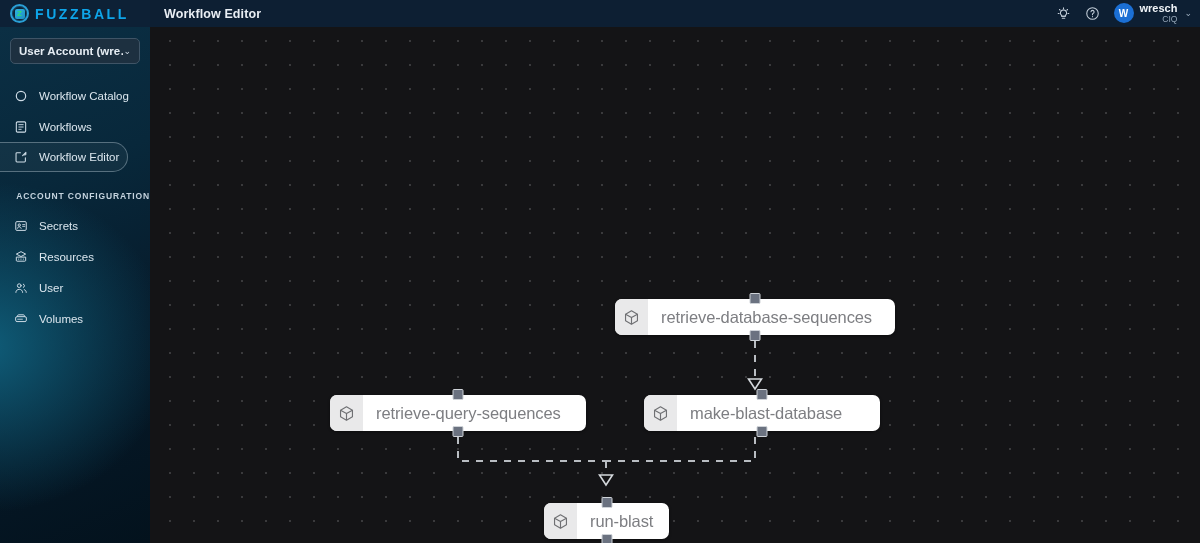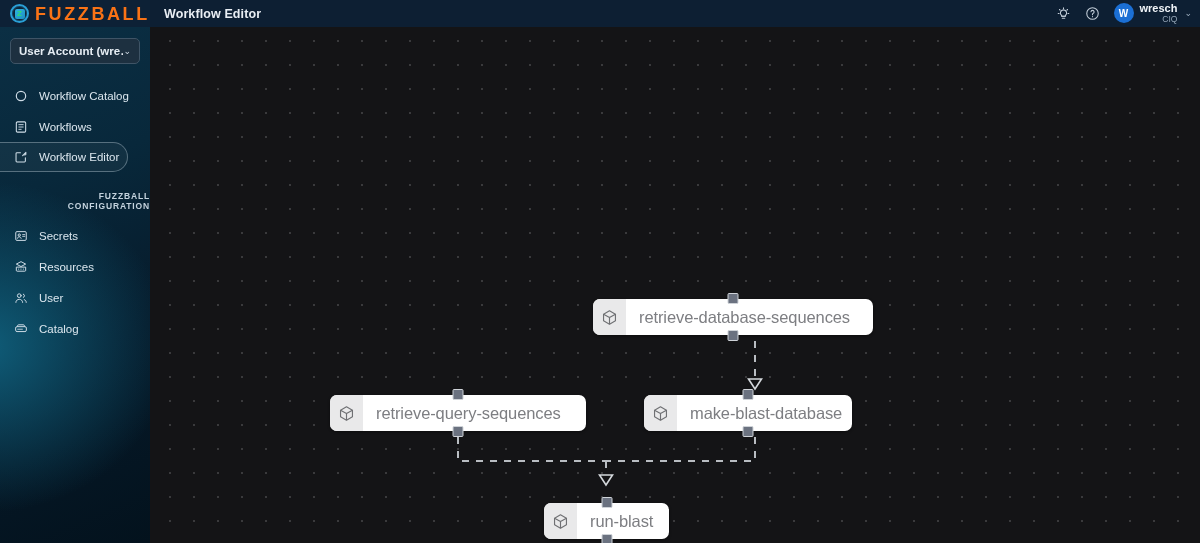--- a/index.html
+++ b/index.html
@@ -33,21 +33,21 @@
     box-shadow: 0 0 0 1px #16455e inset;
   }
   .logo-badge {
     width: 10px; height: 10px; border-radius: 2px;
     background: linear-gradient(135deg, #2fb4e0 0%, #1d8fc4 100%);
     display: flex; align-items: center; justify-content: center;
     font-size: 8px; font-weight: bold; color: #2fdc6e; line-height: 1;
     font-family: "Liberation Sans", sans-serif;
   }
   #logo-text {
-    color: #f97316; font-size: 18px; font-weight: bold;
+    color: #0ea5e9; font-size: 14px; font-weight: bold;
     letter-spacing: 2.6px; line-height: 1;
   }
   #topbar-title {
     color: #e9eef4; font-size: 12.5px; font-weight: bold;
     margin-left: 14px; letter-spacing: 0.1px;
   }
   #topbar-right {
     margin-left: auto; display: flex; align-items: center;
     gap: 14px; padding-right: 8px; height: 27px;
   }
@@ -225,21 +225,21 @@
       <div class="nav-item active">
         <span style="display:flex;">
           <svg class="nav-icon" viewBox="0 0 24 24" fill="none" stroke="currentColor" stroke-width="1.8" stroke-linecap="round">
             <path d="M19.5 13.4V19a1.6 1.6 0 0 1-1.6 1.6H5.1A1.6 1.6 0 0 1 3.5 19V6.2a1.6 1.6 0 0 1 1.6-1.6h6"></path>
             <path d="M14.8 9.6 20.4 4l-0.2 4.3-4.2.2z" stroke-linejoin="round"></path>
           </svg>
         </span>
         <span class="nav-label">Workflow Editor</span>
       </div>
 
-      <div class="nav-section">FUZZBALL CONFIGURATION</div>
+      <div class="nav-section">ACCOUNT CONFIGURATION</div>
 
       <div class="nav-item">
         <span style="display:flex;">
           <svg class="nav-icon" viewBox="0 0 24 24" fill="none" stroke="currentColor" stroke-width="1.7">
             <rect x="3" y="4.5" width="18" height="15" rx="2"></rect>
             <circle cx="9" cy="10.4" r="2"></circle>
             <path d="M5.8 16c.5-1.8 1.8-2.6 3.2-2.6s2.7.8 3.2 2.6" stroke-linecap="round"></path>
             <path d="M14.8 9.6h3.6M14.8 12.6h3.6" stroke-linecap="round" stroke-width="1.5"></path>
           </svg>
         </span>
@@ -269,42 +269,42 @@
       </div>
 
       <div class="nav-item">
         <span style="display:flex;">
           <svg class="nav-icon" viewBox="0 0 24 24" fill="none" stroke="currentColor" stroke-width="1.7" stroke-linejoin="round">
             <rect x="2.8" y="8" width="18.4" height="8.4" rx="2.4"></rect>
             <path d="M6.2 8V6.4a1.6 1.6 0 0 1 1.6-1.6h8.4A1.6 1.6 0 0 1 17.8 6.4V8"></path>
             <path d="M6.4 12.4h8" stroke-linecap="round" stroke-width="1.5"></path>
           </svg>
         </span>
-        <span class="nav-label">Catalog</span>
+        <span class="nav-label">Volumes</span>
       </div>
 
     </div>
   </div>
 
   <div id="canvas">
 
     <svg id="edges" viewBox="0 0 1050 516" preserveAspectRatio="none">
 
       <path d="M605 314 L605 352" stroke="#b9bdc2" stroke-width="2" fill="none" stroke-dasharray="7 7"></path>
       <path d="M598.5 352 L611.5 352 L605 362 Z" fill="none" stroke="#d4d8dc" stroke-width="1.6"></path>
 
       <path d="M308 410 L308 434 L456 434" stroke="#b9bdc2" stroke-width="2" fill="none" stroke-dasharray="7 7"></path>
 
       <path d="M605 410 L605 434 L456 434" stroke="#b9bdc2" stroke-width="2" fill="none" stroke-dasharray="7 7"></path>
 
       <path d="M456 434 L456 448" stroke="#b9bdc2" stroke-width="2" fill="none" stroke-dasharray="7 7"></path>
       <path d="M449.5 448 L462.5 448 L456 458 Z" fill="none" stroke="#d4d8dc" stroke-width="1.6"></path>
     </svg>
 
-    <div class="node" style="left:443px; top:272px; width:280px;">
+    <div class="node" style="left:465px; top:272px; width:280px;">
       <div class="node-icon-box">
         <svg class="node-icon" viewBox="0 0 24 24" fill="none" stroke="currentColor" stroke-width="1.6" stroke-linejoin="round">
           <path d="M12 2.6 20.4 7.3v9.4L12 21.4 3.6 16.7V7.3z"></path>
           <path d="M3.6 7.3 12 12l8.4-4.7M12 12v9.4"></path>
         </svg>
       </div>
       <div class="node-label">retrieve-database-sequences</div>
       <div class="handle top"></div>
       <div class="handle bottom"></div>
     </div>
@@ -314,21 +314,21 @@
         <svg class="node-icon" viewBox="0 0 24 24" fill="none" stroke="currentColor" stroke-width="1.6" stroke-linejoin="round">
           <path d="M12 2.6 20.4 7.3v9.4L12 21.4 3.6 16.7V7.3z"></path>
           <path d="M3.6 7.3 12 12l8.4-4.7M12 12v9.4"></path>
         </svg>
       </div>
       <div class="node-label">retrieve-query-sequences</div>
       <div class="handle top"></div>
       <div class="handle bottom"></div>
     </div>
 
-    <div class="node" style="left:494px; top:368px; width:208px;text-align:right;">
+    <div class="node" style="left:494px; top:368px; width:236px;text-align:right;">
       <div class="node-icon-box">
         <svg class="node-icon" viewBox="0 0 24 24" fill="none" stroke="currentColor" stroke-width="1.6" stroke-linejoin="round">
           <path d="M12 2.6 20.4 7.3v9.4L12 21.4 3.6 16.7V7.3z"></path>
           <path d="M3.6 7.3 12 12l8.4-4.7M12 12v9.4"></path>
         </svg>
       </div>
       <div class="node-label">make-blast-database</div>
       <div class="handle top"></div>
       <div class="handle bottom"></div>
     </div>

